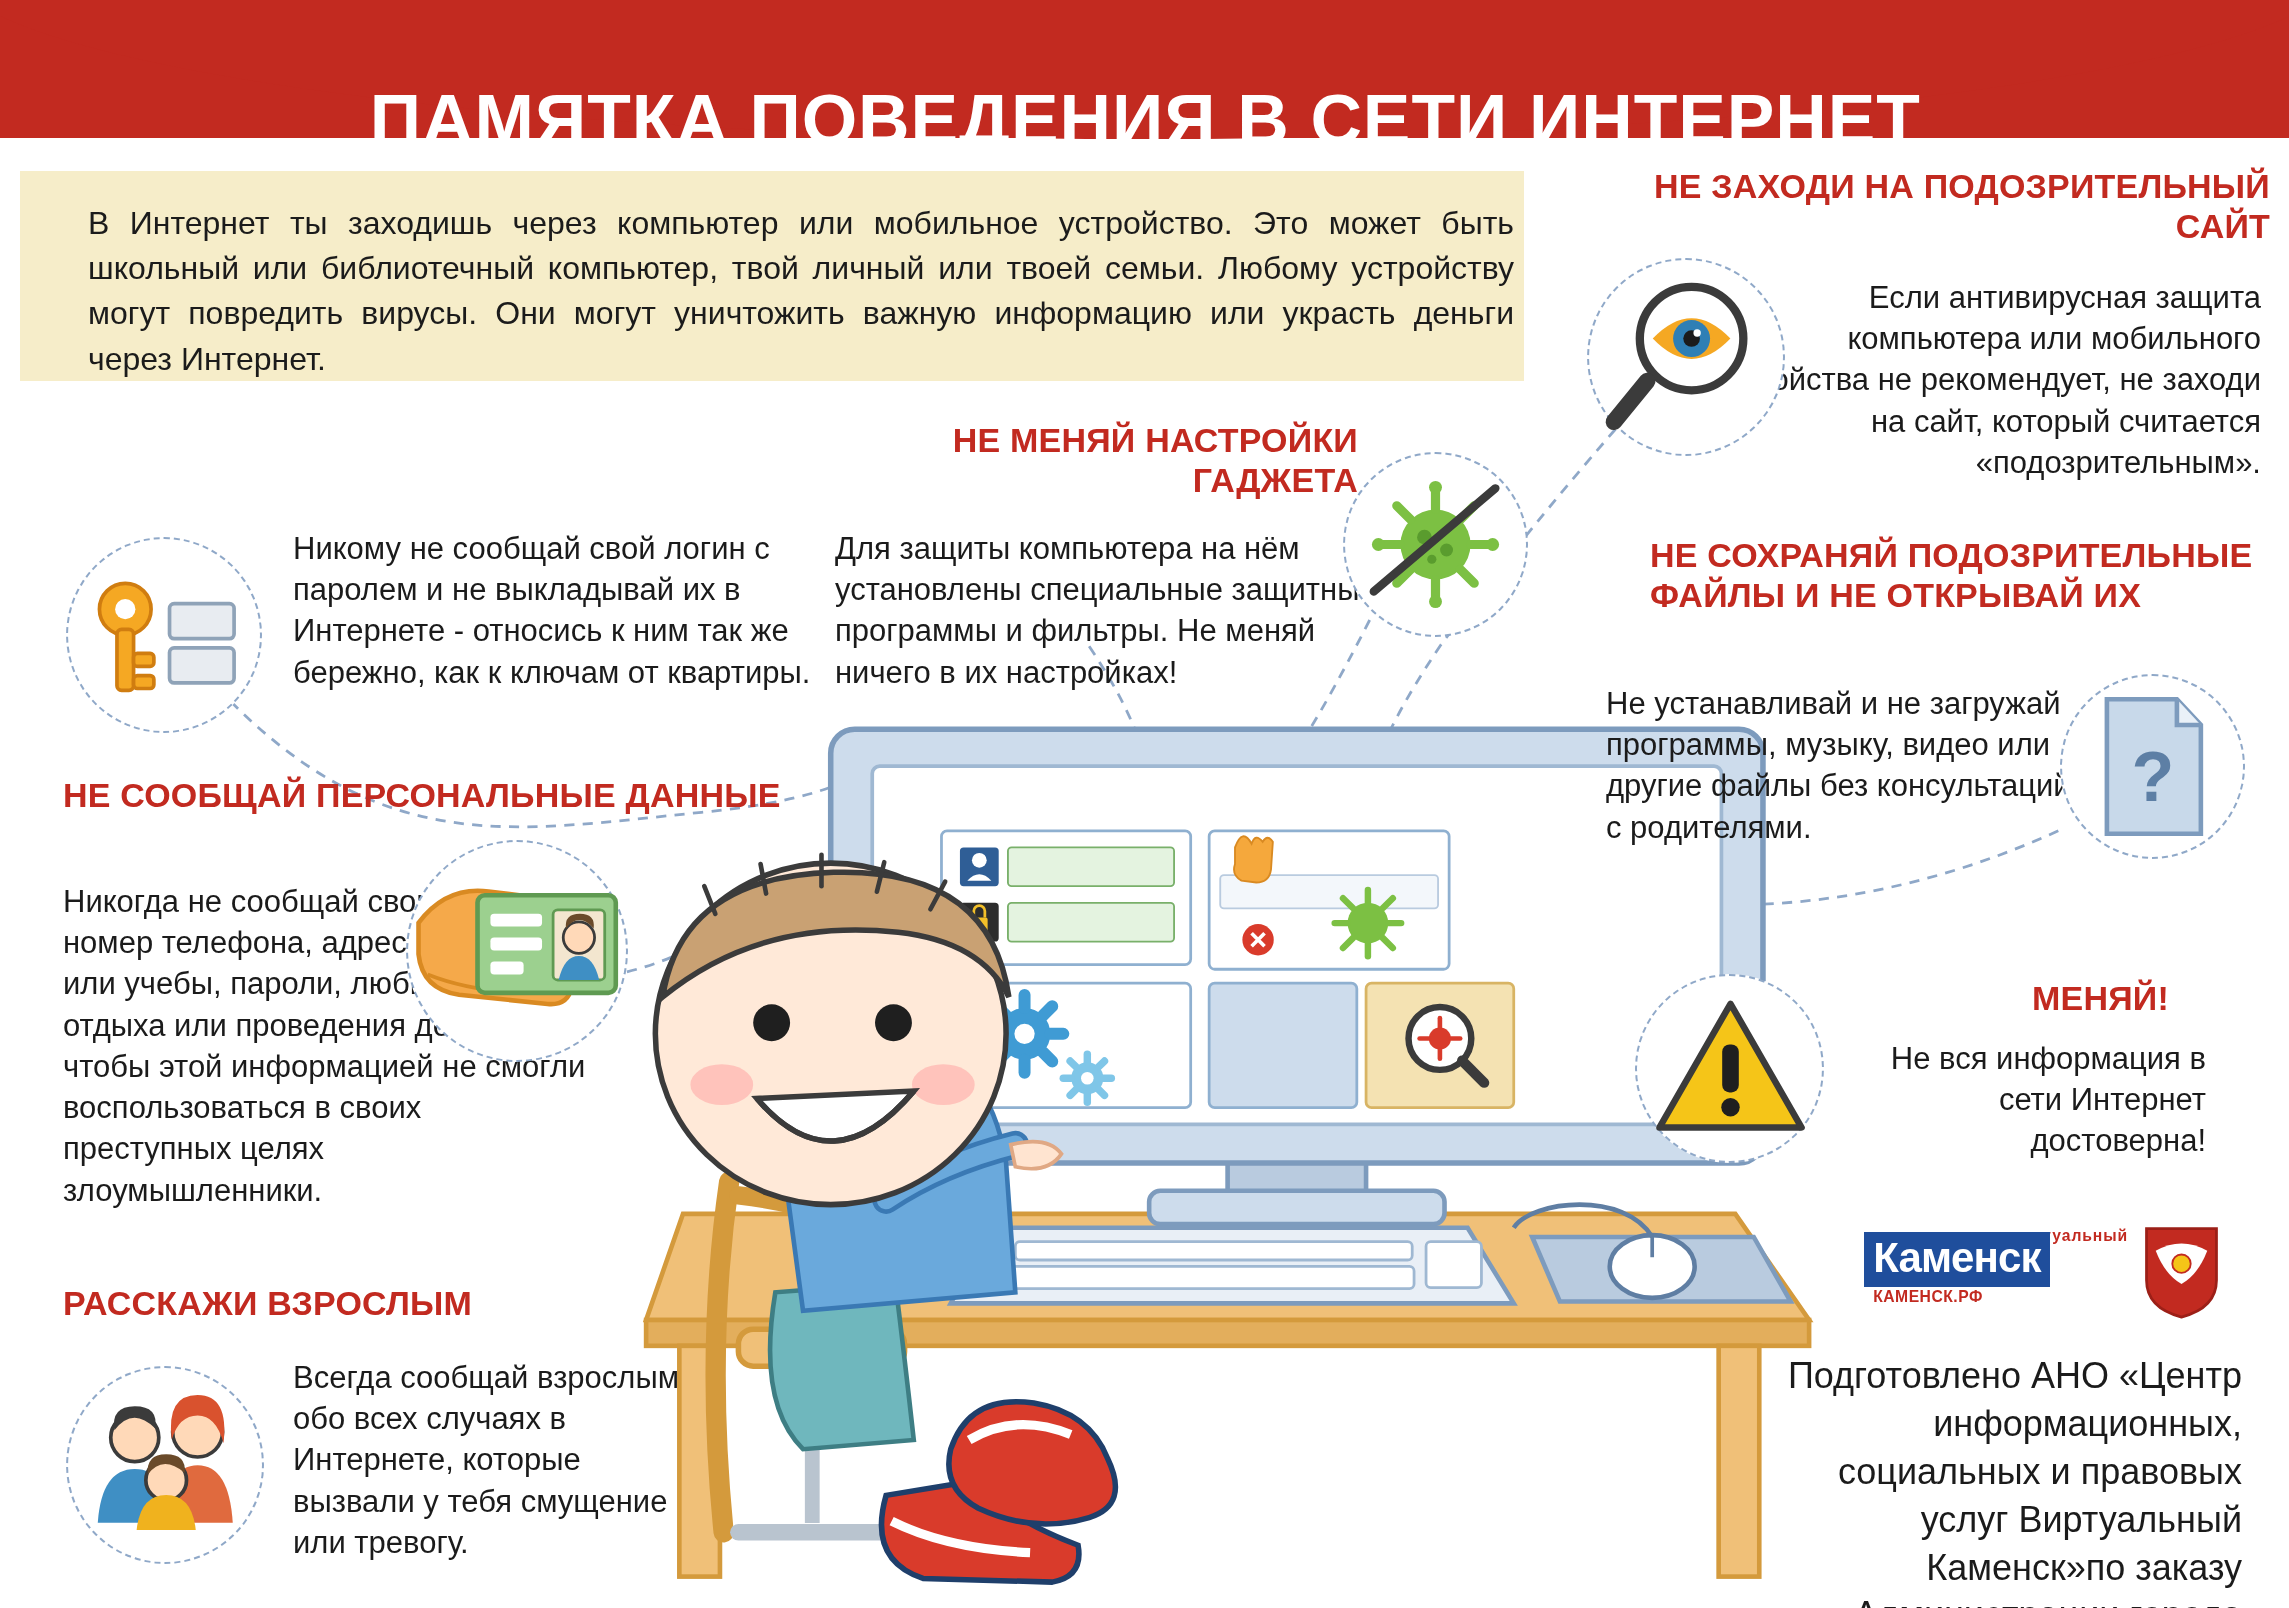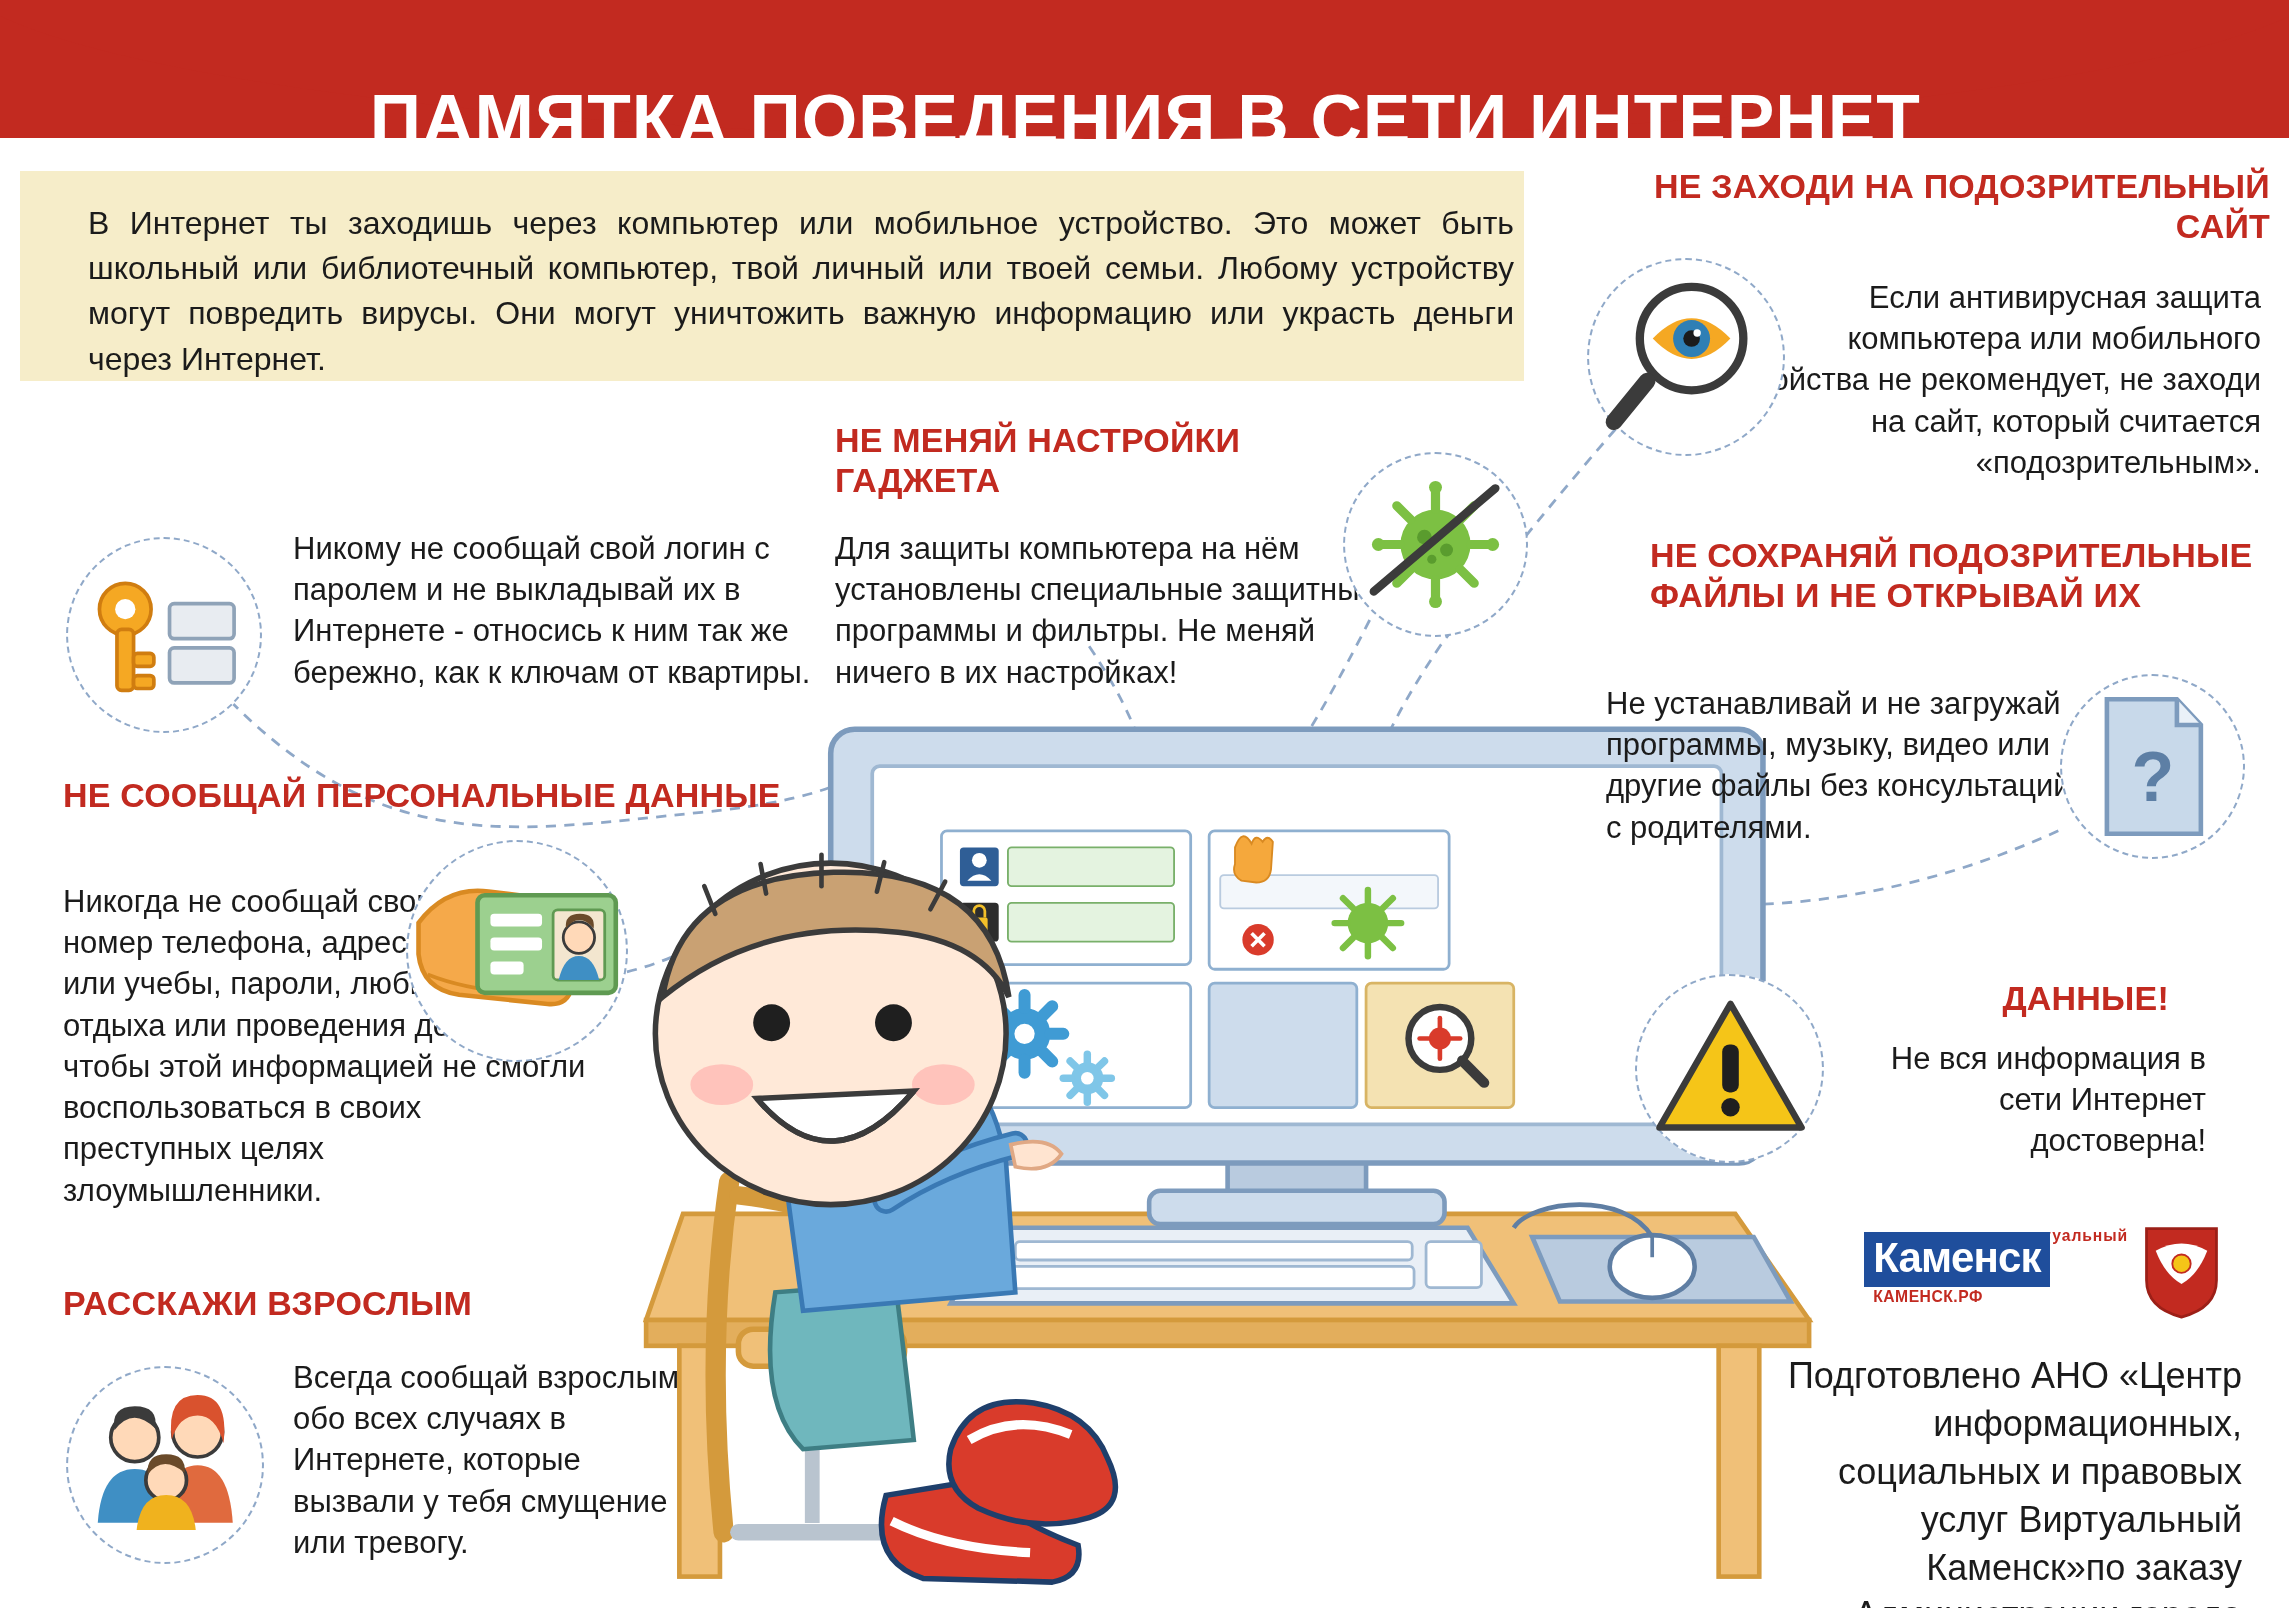--- a/index.html
+++ b/index.html
@@ -79,21 +79,21 @@
     position: absolute;
     color: #1b1b1b;
     font-size: 31px;
     line-height: 1.33;
   }
 
   
   #h-login   { left: 63px;  top: 420px; width: 701px; }
   #b-login   { left: 293px; top: 528px; width: 521px; }
 
-  #h-settings{ left: 835px; top: 420px; width: 572px; }
+  #h-settings{ left: 786px; top: 420px; width: 572px; text-align: right; }
   #b-settings{ left: 835px; top: 528px; width: 554px; }
 
   #h-nosite  { left: 1624px; top: 166px; width: 646px; text-align: right; }
   #b-nosite  { left: 1707px; top: 277px; width: 554px; text-align: right; }
 
   #h-files   { left: 1606px; top: 535px; width: 665px; margin-left: 44px; }
   #b-files   { left: 1606px; top: 683px; width: 471px; }
 
   #h-personal{ left: 63px;  top: 775px; width: 729px; }
   #b-personal{ left: 63px;  top: 881px; width: 526px; }
@@ -464,21 +464,21 @@
       <circle cx="124" cy="52" r="27" fill="#ffd9b8" stroke="#3b3b3b" stroke-width="4"></circle>
       <path d="M 96 60 q -6 -48 28 -48 q 34 0 28 52 q -8 -30 -28 -30 q -20 0 -28 26 z" fill="#d9522e"></path>
       <path d="M 86 150 q 4 -62 38 -62 q 34 0 38 62 z" fill="#e06a3e"></path>
 
       <circle cx="90" cy="104" r="22" fill="#ffd9b8" stroke="#3b3b3b" stroke-width="4"></circle>
       <path d="M 70 98 q 16 -22 40 -2 q 2 -20 -20 -20 q -22 0 -20 22 z" fill="#6a4a2a"></path>
       <path d="M 58 158 q 4 -38 32 -38 q 28 0 32 38 z" fill="#f0b21e"></path>
     </svg>
   </div>
 
-  <div class="hd" id="h-remember">ДАННЫЕ!</div>
+  <div class="hd" id="h-remember">МЕНЯЙ!</div>
   <div class="bd" id="b-remember">Не вся информация в сети Интернет достоверна!</div>
   <div class="dcircle" style="left:1635px; top:974px; width:189px; height:189px;"></div>
   <div class="icon-holder" style="left:1652px; top:989px; width:157px; height:157px;">
     <svg viewBox="0 0 170 170" width="157" height="157">
       <path d="M 85 16 L 162 150 L 8 150 Z" fill="#f5c518" stroke="#3b3b3b" stroke-width="7" stroke-linejoin="round"></path>
       <rect x="76" y="60" width="18" height="52" rx="8" fill="#1f1f1f"></rect>
       <circle cx="85" cy="128" r="10" fill="#1f1f1f"></circle>
     </svg>
   </div>
 

